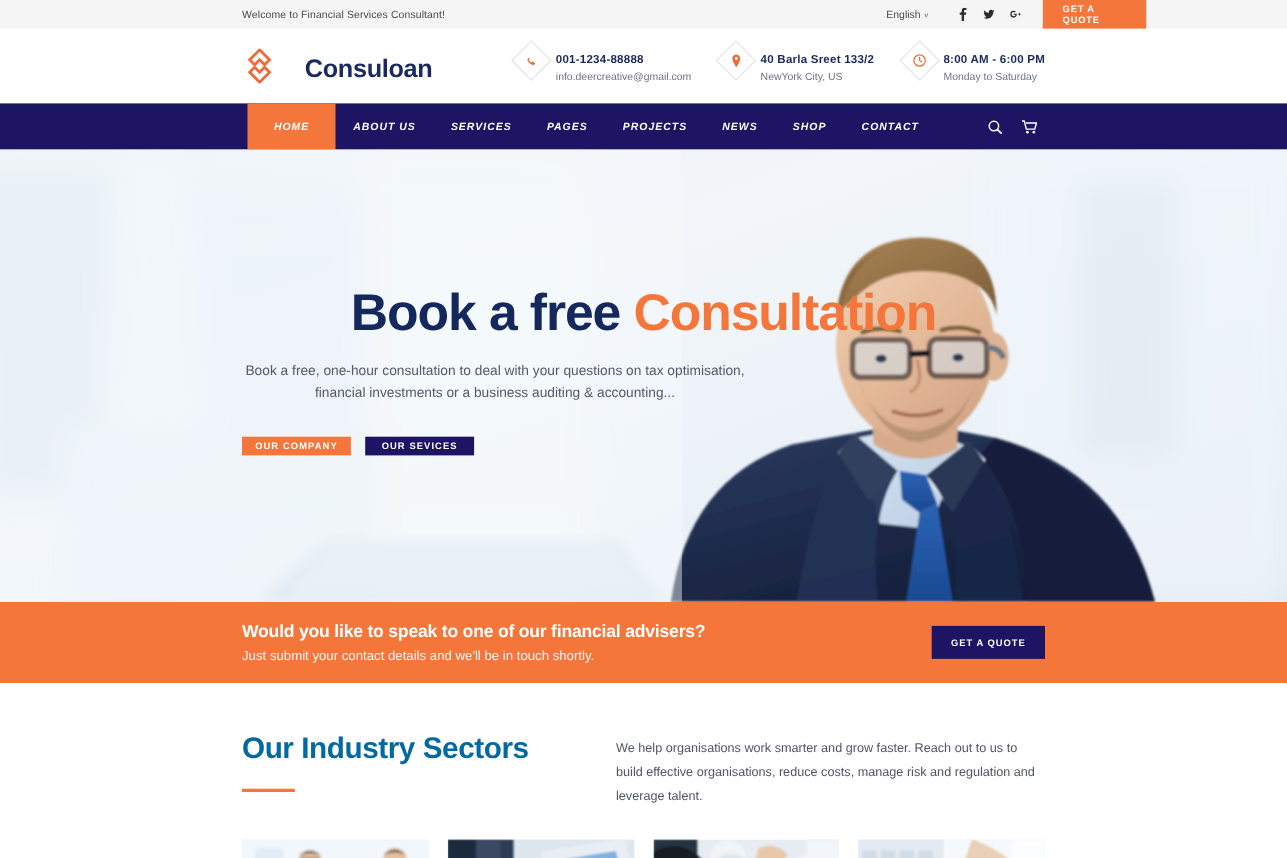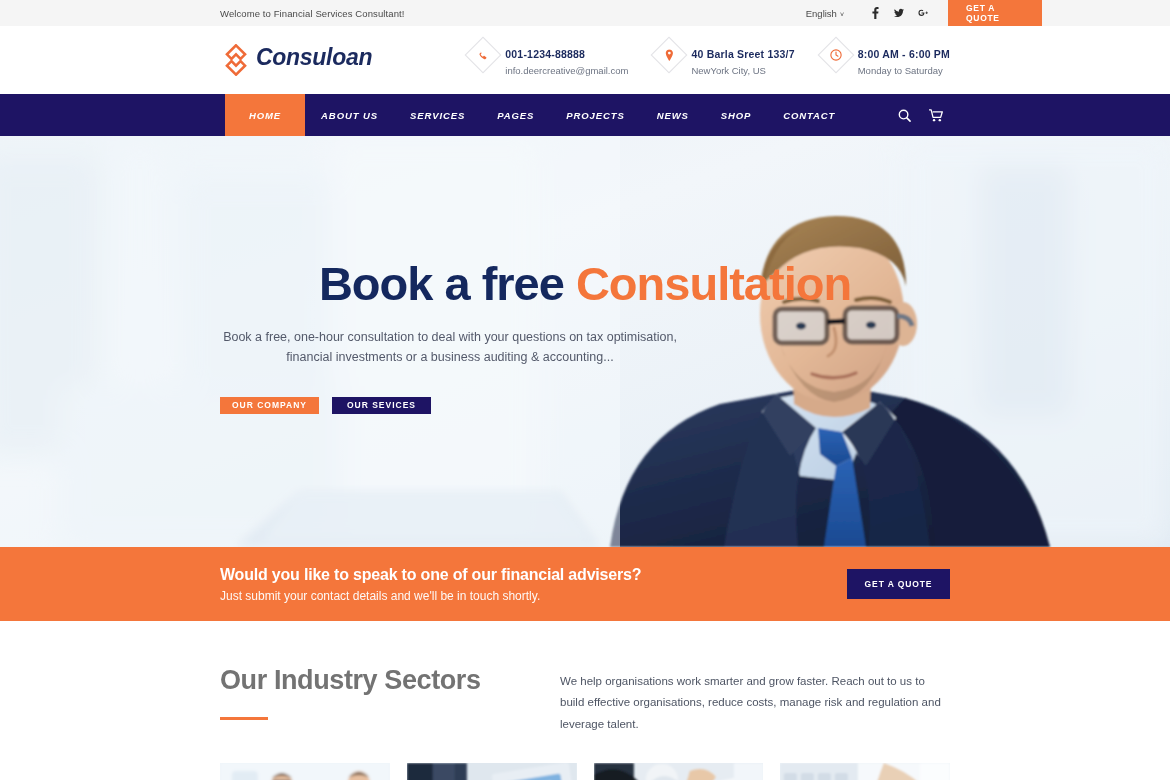--- a/index.html
+++ b/index.html
@@ -37,21 +37,21 @@
     letter-spacing:.7px; padding:0 18px; height:26px; display:flex;
     align-items:center; justify-content:center; cursor:pointer;
     position:absolute; right:-92px; top:0; width:94px;
   }
 
   
   .header { height:68px; background:#fff; }
   .header-inner {
     width:730px; margin:0 auto; height:68px; display:flex; align-items:center;
   }
-  .logo { display:flex; align-items:flex-start; gap:4px; cursor:pointer;font-style:italic; }
+  .logo { display:flex; align-items:flex-end; gap:25px; cursor:pointer; }
   .logo-mark { width:32px; height:32px; }
   .logo-text { font-size:23px; font-weight:bold; color:#1b2a5e; letter-spacing:-.3px; }
 
   .contacts { display:flex; align-items:center; margin-left:auto; gap:0; }
   .contact { display:flex; align-items:flex-start; gap:9px; margin-left:28px; }
   .contact:first-child { margin-left:0; }
   .cicon {
     width:26px; height:26px; border:1px solid #e2e2e6; transform:rotate(45deg);
     display:flex; align-items:center; justify-content:center; flex:0 0 auto;
   }
@@ -108,21 +108,21 @@
   .cta-btn {
     margin-left:auto; background:#1e1464; color:#fff; font-size:8.5px;
     font-weight:bold; letter-spacing:.9px; width:103px; height:30px;
     display:flex; align-items:center; justify-content:center; cursor:pointer;
   }
 
   
   .sectors { background:#fff; padding-top:44px; }
   .sectors-inner { width:730px; margin:0 auto; display:flex; align-items:flex-start; }
   .sec-left { width:340px; flex:0 0 340px; }
-  .sec-title { font-size:27px; font-weight:bold; color:#737373; letter-spacing:-.4px; }
+  .sec-title { font-size:27px; font-weight:bold; color:#0369a1; letter-spacing:-.4px; }
   .sec-rule { width:48px; height:3px; background:#f4763b; margin-top:21px; }
   .sec-right { font-size:11.5px; color:#4e5564; line-height:1.85; padding-top:6px; }
 
   .cards { width:730px; margin:28px auto 0; display:flex; gap:17px; }
   .card { width:170px; height:70px; overflow:hidden; position:relative; }
   .card svg { display:block; width:100%; height:100%; }
 </style>
 </head>
 <body>
 
@@ -186,21 +186,21 @@
           </span>
         </div>
 
         <div class="contact">
           <span class="cicon">
             <svg width="9" height="12" viewBox="0 0 10 13">
                 <path fill="#ef6b38" d="M5 0C2.8 0 1 1.8 1 4c0 3 4 9 4 9s4-6 4-9c0-2.2-1.8-4-4-4zm0 5.5A1.5 1.5 0 1 1 5 2.5a1.5 1.5 0 0 1 0 3z"></path>
               </svg>
           </span>
           <span class="ctext">
-            <span class="ct-title">40 Barla Sreet 133/7</span>
+            <span class="ct-title">40 Barla Sreet 133/2</span>
             <span class="ct-sub" style="display:block">NewYork City, US</span>
           </span>
         </div>
 
         <div class="contact">
           <span class="cicon">
             <svg width="12" height="12" viewBox="0 0 14 14">
                 <circle cx="7" cy="7" r="6" fill="none" stroke="#ef6b38" stroke-width="1.3"></circle>
                 <path d="M7 3.6V7l2.3 1.5" fill="none" stroke="#ef6b38" stroke-width="1.3" stroke-linecap="round"></path>
               </svg>

